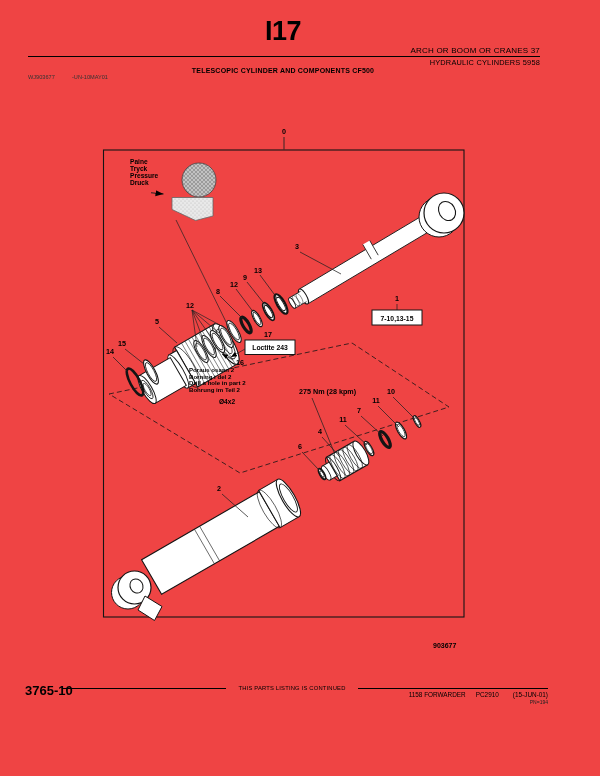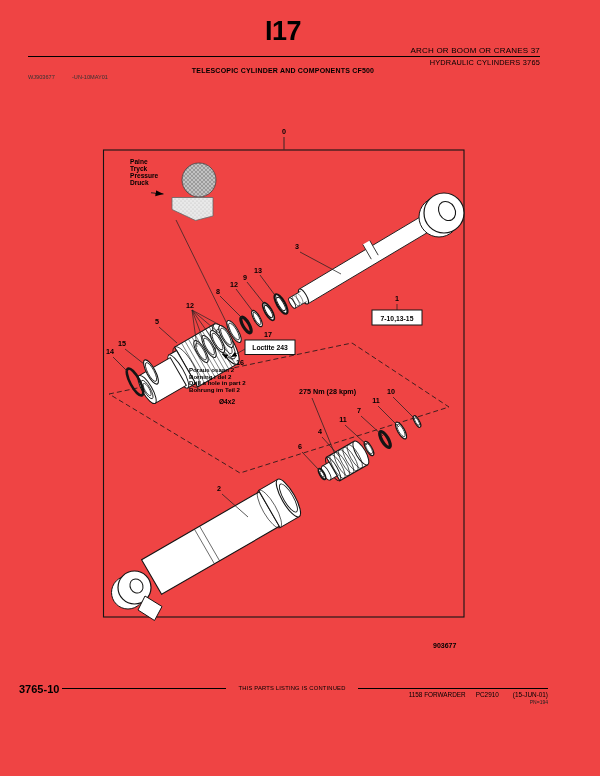--- a/index.html
+++ b/index.html
@@ -6,21 +6,21 @@
   .page{position:relative;width:600px;height:776px;background:#ef4444;overflow:hidden;
         font-family:"Liberation Sans",sans-serif;color:#000;}
   .abs{position:absolute;}
   .hdr-title{top:16px;left:0;width:566px;text-align:center;font-size:27px;font-weight:bold;letter-spacing:-0.5px;}
   .hdr-rule{top:56px;left:28px;width:512px;height:1px;background:#000;}
   .hdr-section{top:46px;right:60px;font-size:8px;letter-spacing:0.2px;}
   .hdr-subsection{top:58px;right:60px;font-size:7.4px;letter-spacing:0.2px;}
   .fig-title{top:67px;left:0;width:566px;text-align:center;font-size:7px;font-weight:bold;letter-spacing:0.2px;}
   .img-ref{top:74px;left:28px;font-size:5.6px;color:#333;}
   .img-date{top:74px;left:72px;font-size:5.6px;color:#333;}
-  .ft-code{top:683px;left:19px;font-size:11px;font-weight:bold;}
+  .ft-code{top:683px;left:25px;font-size:13px;font-weight:bold;}
   .ft-rule-l{top:688px;left:62px;width:164px;height:1px;background:#000;}
   .ft-rule-r{top:688px;left:358px;width:190px;height:1px;background:#000;}
   .ft-center{top:685px;left:224px;width:136px;text-align:center;font-size:5.8px;letter-spacing:0.2px;}
   .ft-right{top:690.5px;right:52px;font-size:6.4px;display:flex;}
   .ft-right .sp1{margin-left:10px;} .ft-right .sp2{margin-left:14px;}
   .ft-pn{top:698.5px;right:52px;font-size:5px;color:#222;}
   
   .t-cal{font:bold 7.2px "Liberation Sans",sans-serif;text-anchor:middle;fill:#000;}
   .t-press{font:bold 6.6px "Liberation Sans",sans-serif;text-anchor:start;fill:#000;}
   .t-note{font:bold 6.1px "Liberation Sans",sans-serif;text-anchor:start;fill:#000;}
@@ -33,21 +33,21 @@
   .ld{stroke:#222;fill:none;}
 </style>
 </head>
 <body>
 
 <div class="page">
 
   <div class="abs hdr-title">I17</div>
   <div class="abs hdr-section">ARCH OR BOOM OR CRANES 37</div>
   <div class="abs hdr-rule"></div>
-  <div class="abs hdr-subsection">HYDRAULIC CYLINDERS 3765</div>
+  <div class="abs hdr-subsection">HYDRAULIC CYLINDERS 5958</div>
   <div class="abs fig-title">TELESCOPIC CYLINDER AND COMPONENTS CF500</div>
   <div class="abs img-ref">WJ903677</div>
   <div class="abs img-date">-UN-10MAY01</div>
 
   <svg class="abs" style="top:0;left:0;" width="600" height="776" viewBox="0 0 600 776">
     <defs>
       <pattern id="hatch" width="4" height="4" patternUnits="userSpaceOnUse">
         <rect width="4" height="4" fill="#c2c2c2"></rect>
         <path d="M0,0 L4,4 M4,0 L0,4" stroke="#8a8a8a" stroke-width="0.7"></path>
       </pattern>

